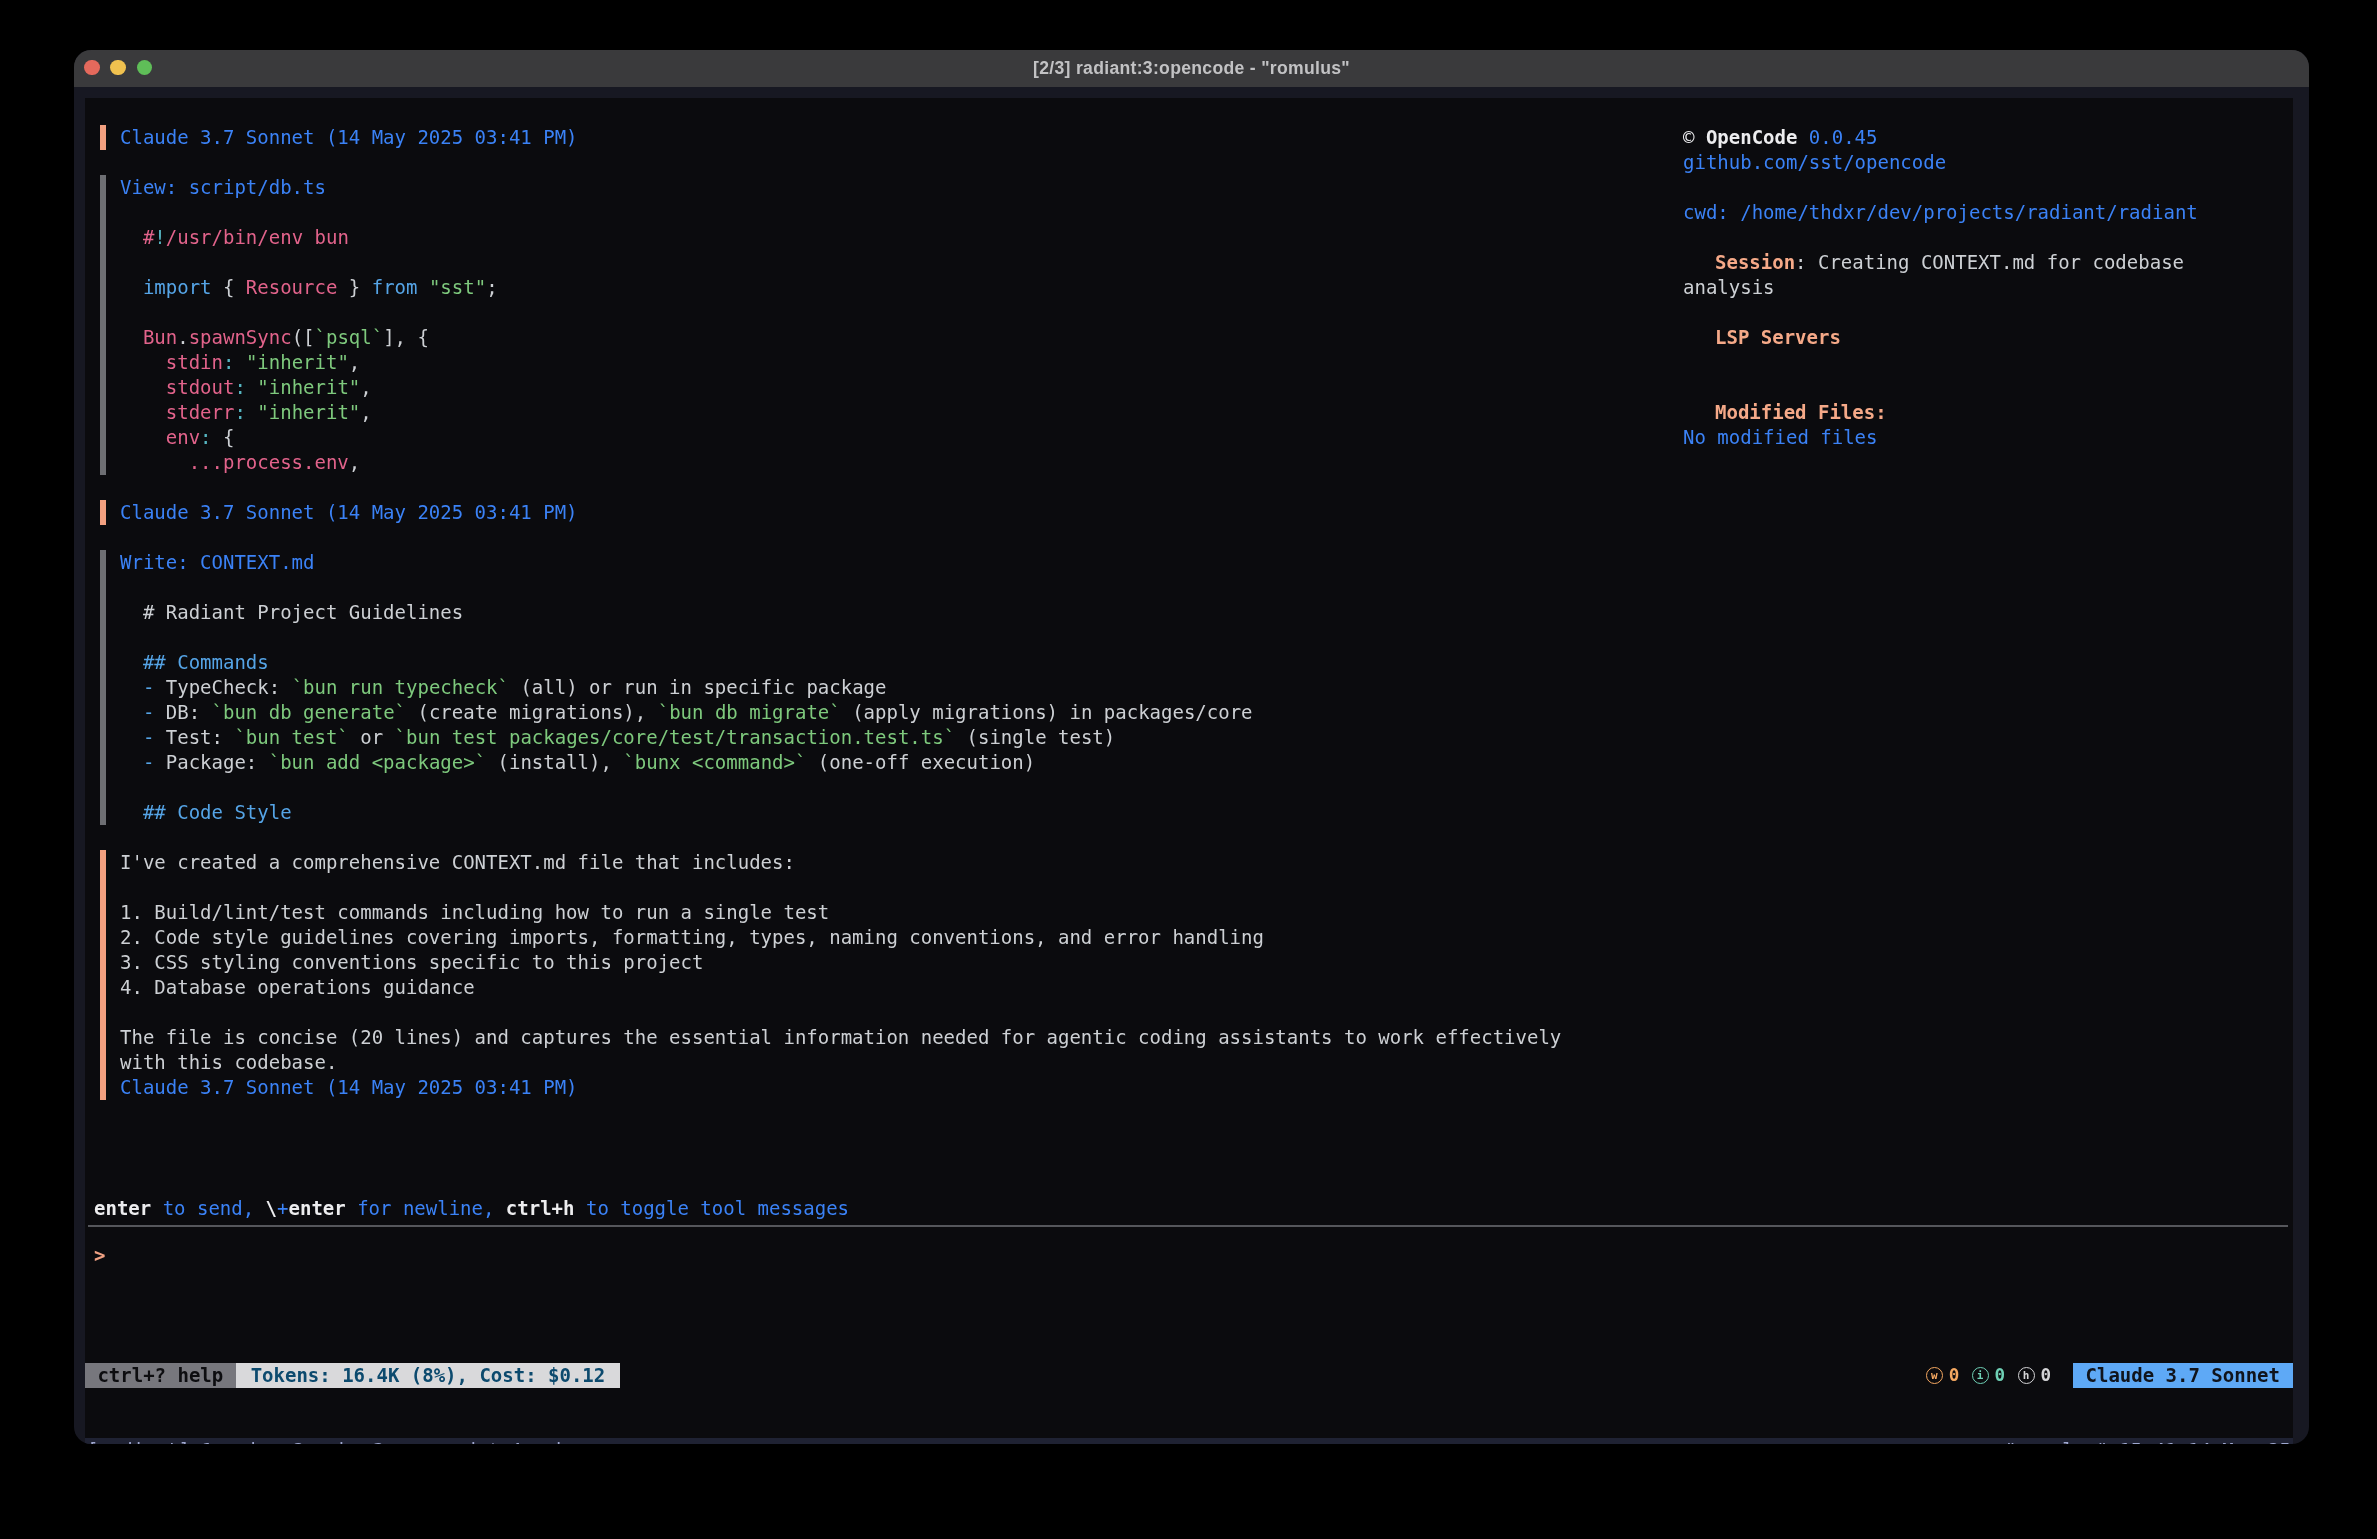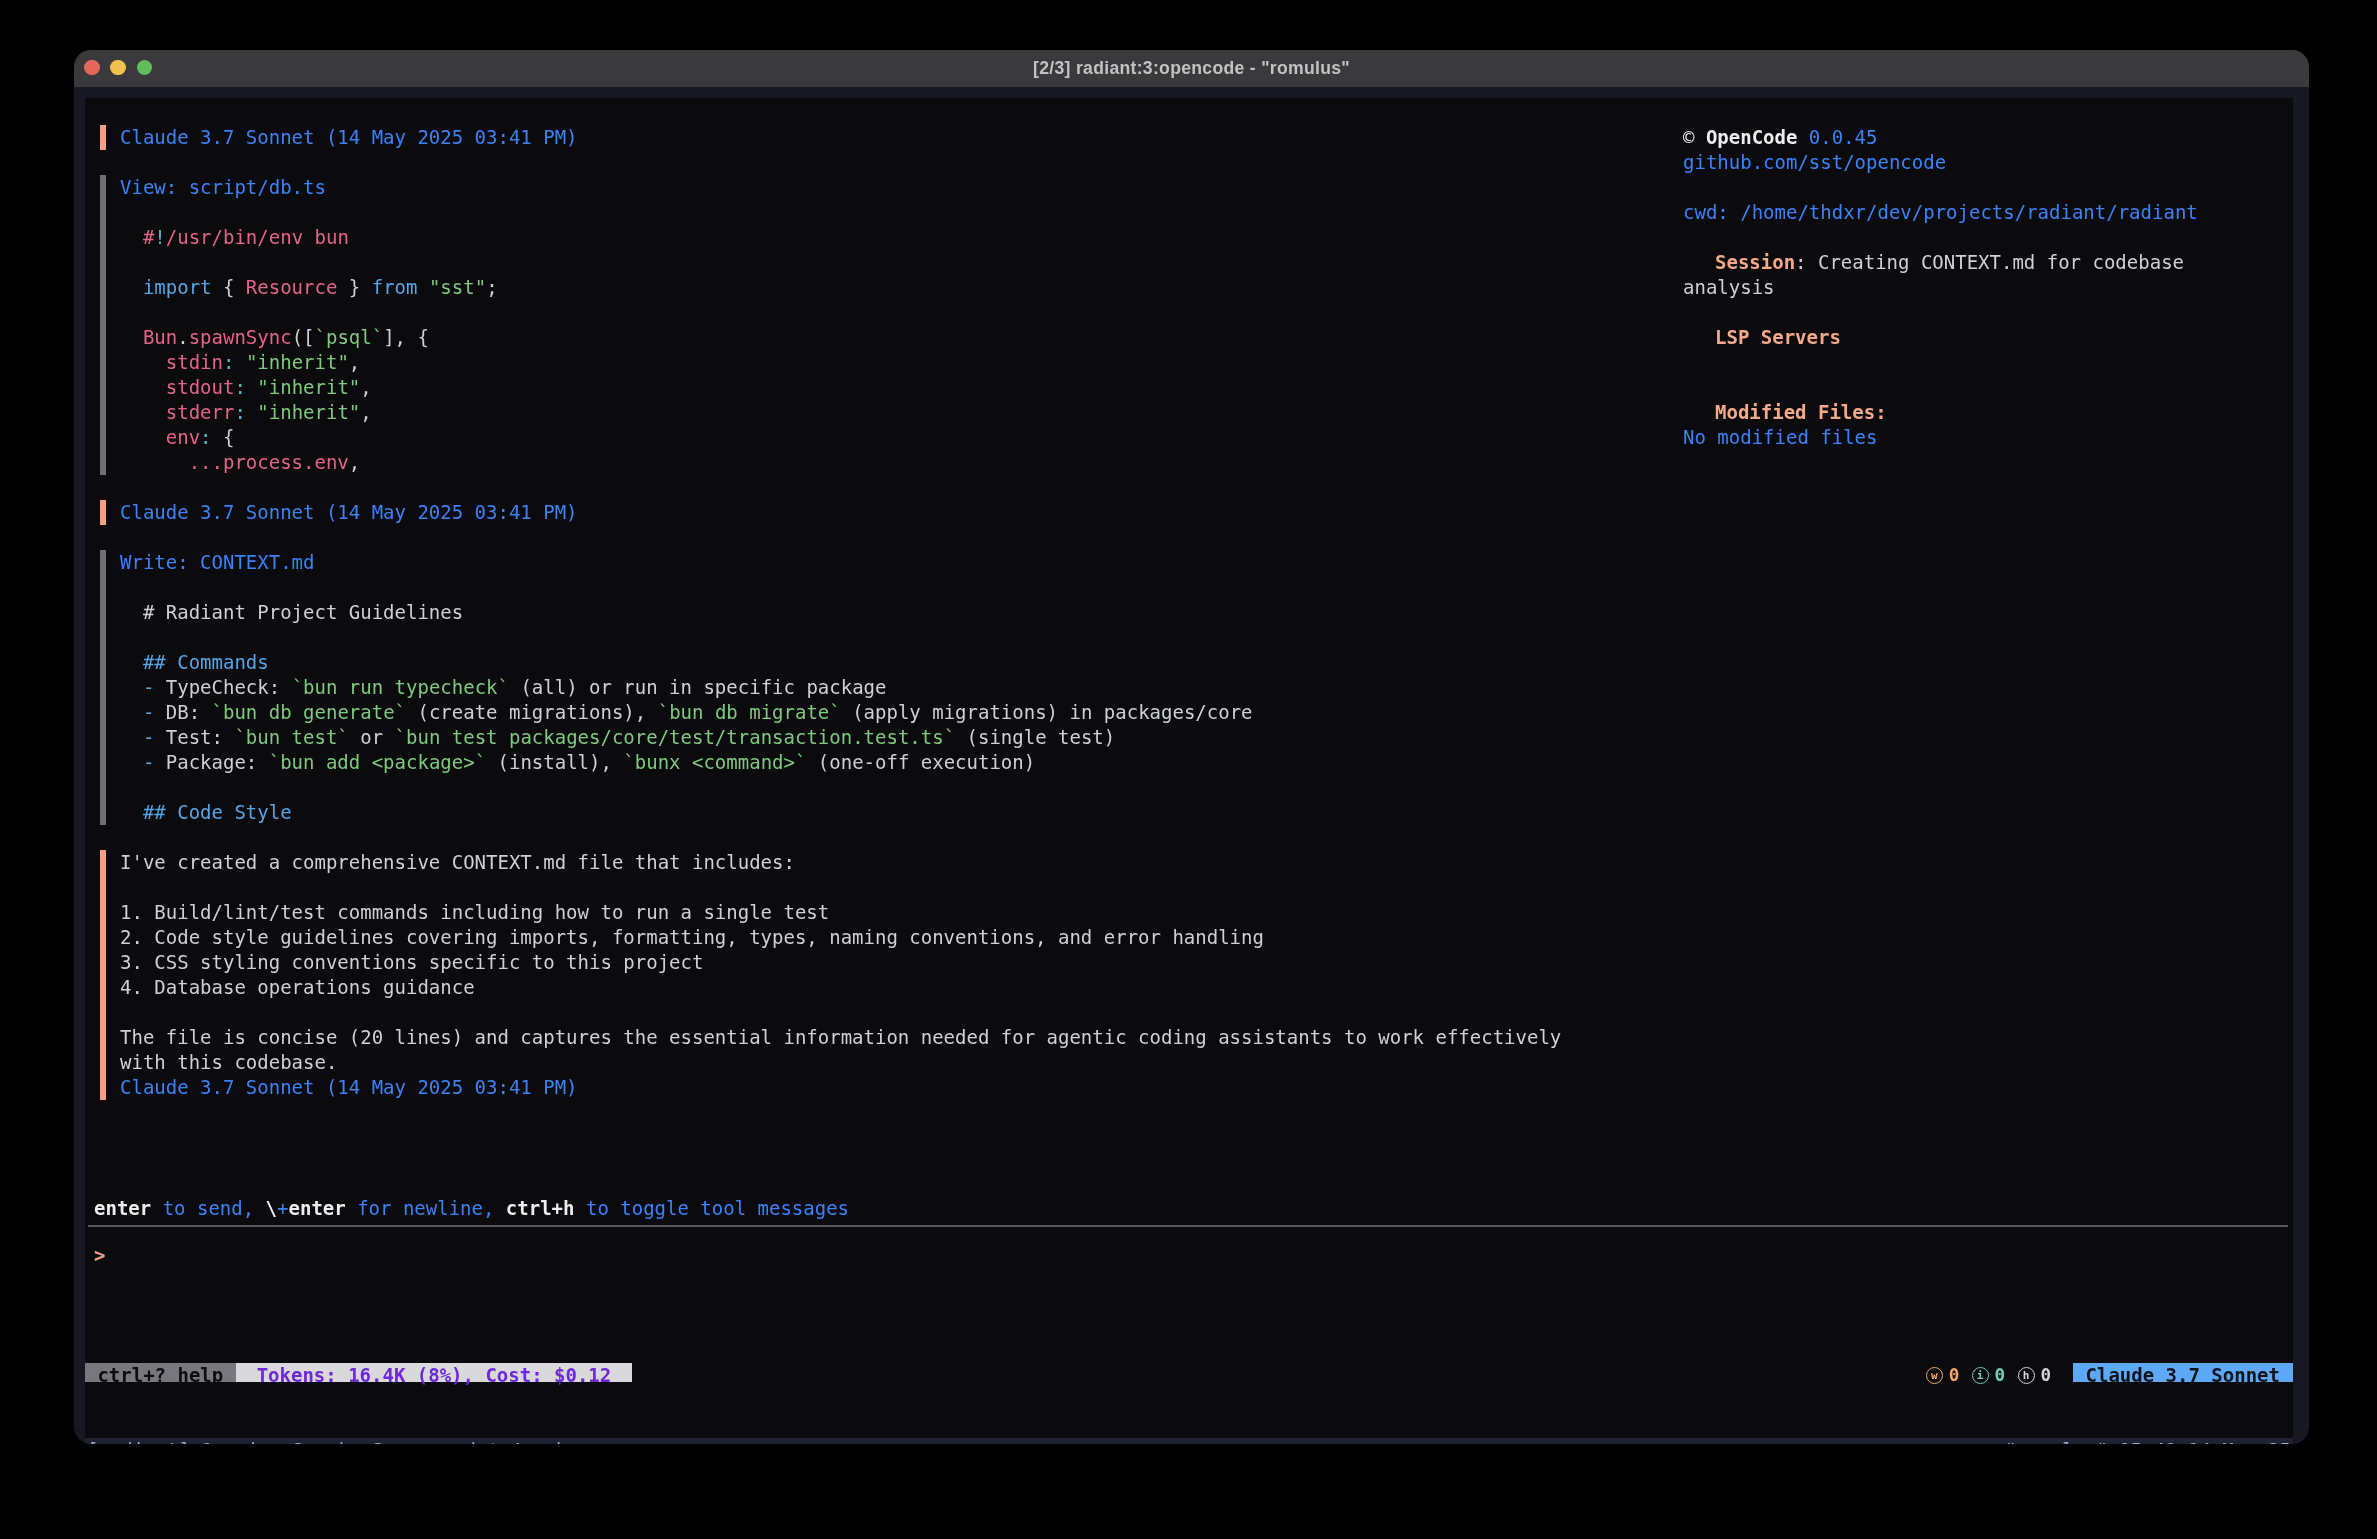--- a/index.html
+++ b/index.html
@@ -53,23 +53,23 @@
   .help-line{position:absolute;left:9px;top:1098px;}
   .divider{position:absolute;left:2.6px;top:1127px;width:2200px;height:2px;background:#55565b;}
   .prompt-row{position:absolute;left:9px;top:1145px;width:2186px;height:25px;line-height:25px;white-space:pre;}
   .prompt-char{color:#f0a183;font-weight:bold;}
 
   
   .statusbar{
     position:absolute;left:0;top:1265px;width:100%;height:25px;
     display:flex;align-items:stretch;
   }
-  .chip{height:19px;line-height:25px;white-space:pre;}
+  .chip{height:25px;line-height:25px;white-space:pre;}
   .help-chip{background:#77777d;color:#0d0d10;font-weight:bold;padding:0 12.4px;}
-  .tokens-chip{background:#d9d9db;color:#6d28d9;font-weight:600;padding:0 21px;}
+  .tokens-chip{background:#d9d9db;color:#0c4a6e;font-weight:600;padding:0 15px;}
   .diagnostics{margin-left:auto;display:flex;align-items:center;gap:12.4px;margin-right:21.5px;}
   .diag{display:flex;align-items:center;gap:5.9px;}
   .diag .circ{
     width:17px;height:17px;border-radius:50%;border:1.3px solid currentColor;
     display:inline-flex;align-items:center;justify-content:center;
     font-size:11px;font-weight:bold;line-height:1;
   }
   .diag .cnt{font-size:17.6px;font-weight:bold;}
   .model-chip{background:#5ea9f6;color:#10141c;font-weight:600;padding:0 13px;}
 

